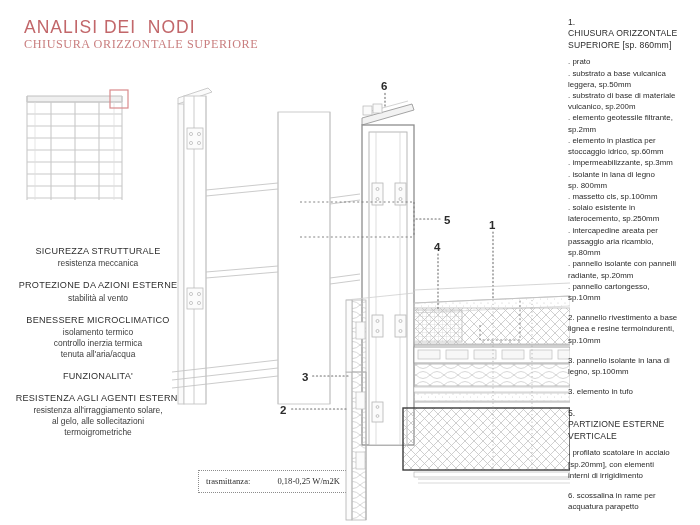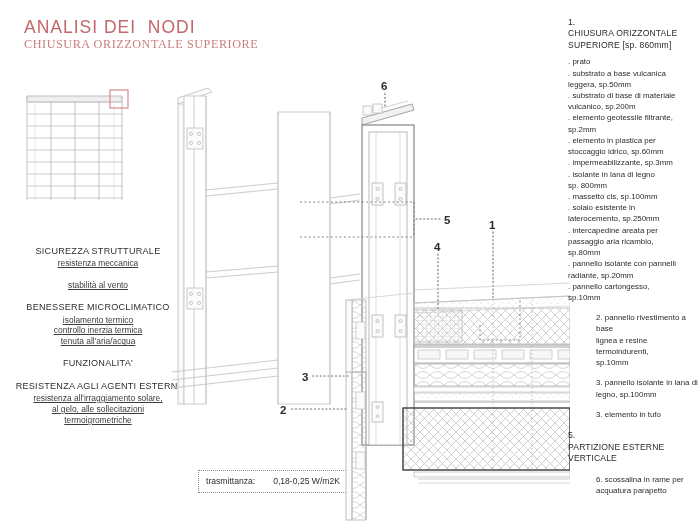--- a/index.html
+++ b/index.html
@@ -72,32 +72,32 @@
     letter-spacing: 0.25px;
     color: #2e2e2e;
     line-height: 1.25;
   }
   .req-sub {
     font-size: 8.4px;
     color: #3c3c3c;
     line-height: 1.3;
     margin-top: 1px;
     white-space: pre-line;
-    text-decoration: underline;
   }
 
   
   #perf-box {
     position: absolute;
     left: 198px;
     top: 470px;
     width: 150px;
     border: 1px dotted #8c8c8c;
     padding: 4px 7px 5px 7px;
     box-sizing: border-box;
+    font-family: Liberation Serif, serif;
   }
   .perf-row {
     display: flex;
     justify-content: space-between;
     font-size: 8.6px;
     color: #2e2e2e;
     line-height: 1.45;
     white-space: pre;
   }
   .perf-row .perf-val { padding-left: 4px; }
@@ -132,21 +132,20 @@
     line-height: 1.35;
     white-space: pre-line;
   }
   .spec-list {
     margin-top: 5px;
     white-space: pre-line;
   }
   .spec-item {
     margin-top: 9px;
     white-space: pre-line;
-    margin-left: 28px;
   }
   .spec-block-title {
     margin-top: 10px;
     font-size: 8.6px;
     line-height: 1.35;
     white-space: pre-line;
   }
 </style>
 </head>
 <body>
@@ -185,20 +184,21 @@
   </svg>
 </div>
 
 <div id="requirements">
 
   <div class="req-group">
     <div class="req-head">SICUREZZA STRUTTURALE</div>
     <div class="req-sub">resistenza meccanica</div>
   </div>
   <div class="req-group">
+    <div class="req-head">PROTEZIONE DA AZIONI ESTERNE</div>
     <div class="req-sub">stabilità al vento</div>
   </div>
   <div class="req-group">
     <div class="req-head">BENESSERE MICROCLIMATICO</div>
     <div class="req-sub">isolamento termico
 controllo inerzia termica
 tenuta all'aria/acqua</div>
   </div>
   <div class="req-group">
     <div class="req-head">FUNZIONALITA'</div>
@@ -445,16 +445,19 @@
   <div class="spec-item">2. pannello rivestimento a base
 lignea e resine termoindurenti,
 sp.10mm</div>
   <div class="spec-item">3. pannello isolante in lana di
 legno, sp.100mm</div>
   <div class="spec-item">3. elemento in tufo</div>
 
   <div class="spec-block-title">5.</div>
   <div class="spec-title">PARTIZIONE ESTERNE
 VERTICALE</div>
+  <div class="spec-list">. profilato scatolare in acciaio
+[sp.20mm], con elementi
+interni di irrigidimento</div>
 
   <div class="spec-item">6. scossalina in rame per
 acquatura parapetto</div>
 </div>
 
 </body></html>

